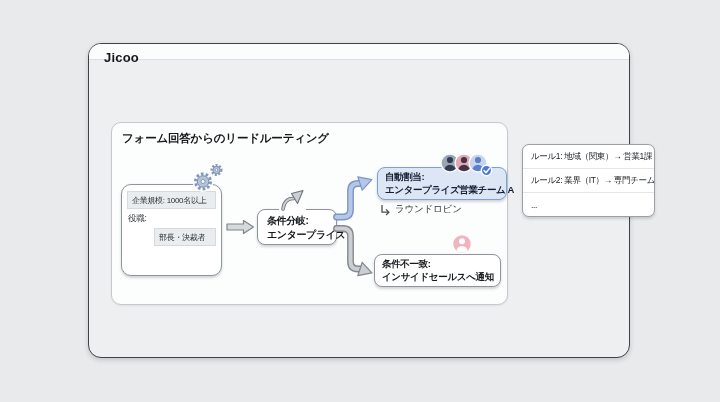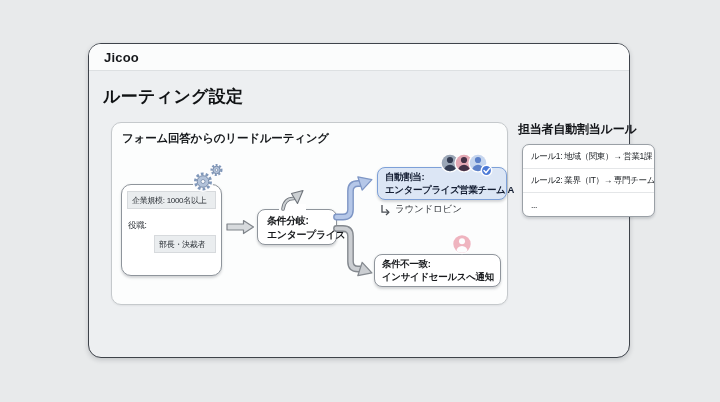--- a/index.html
+++ b/index.html
@@ -13,21 +13,21 @@
   }
   .stage { position:absolute; inset:0; width:720px; height:402px; }
 
   
   .window {
     position:absolute; left:88px; top:43px; width:542px; height:315px;
     background:#edeff1; border:1.4px solid #3e434a; border-radius:13px;
     box-shadow:0 2px 5px rgba(30,35,45,.18);
   }
   .window-header {
-    position:absolute; left:0; top:0; right:0; height:27px;
+    position:absolute; left:0; top:0; right:0; height:16px;
     background:#fbfcfc; border-bottom:1px solid #dde0e2;
     border-radius:12px 12px 0 0;
   }
   .logo { position:absolute; left:15px; top:6px; font-size:13px; font-weight:bold; letter-spacing:.2px; color:#16181b; }
   .page-title { position:absolute; left:103px; top:85px; font-size:17px; font-weight:bold; color:#101214; letter-spacing:.3px; }
 
   
   .flow-panel {
     position:absolute; left:111px; top:122px; width:397px; height:183px;
     background:#fcfdfd; border:1px solid #c5c9cc; border-radius:10px;
@@ -38,21 +38,21 @@
   .node {
     position:absolute; background:#fff; border:1.2px solid #8f959c; border-radius:9px;
     box-shadow:0 1.5px 2.5px rgba(45,50,60,.2);
   }
   .webform-box { left:121px; top:184px; width:101px; height:92px; border-radius:10px; }
   .webform-title { text-align:center; margin-top:7px; font-size:10px; font-weight:bold; letter-spacing:-.4px; white-space:nowrap; }
   .pill {
     margin:6px 5px 0 5px; background:#eaedef; border:1px solid #d7dadd; border-radius:0;
     font-size:8px; letter-spacing:-.3px; color:#2b3036; padding:2.5px 4px; white-space:nowrap;
   }
-  .field-label { margin:11px 0 0 6px; font-size:8.5px; letter-spacing:-.2px; color:#2b3036; }
+  .field-label { margin:4px 0 0 6px; font-size:8.5px; letter-spacing:-.2px; color:#2b3036; }
   .pill.second { margin-top:3px;margin-left:32px; }
 
   .condition-box { left:257px; top:209px; width:80px; height:36px; padding:4px 0 0 9px;
     font-size:10px; font-weight:bold; line-height:1.35; letter-spacing:-.4px; white-space:nowrap; border-radius:8px; }
 
   .assign-box { left:377px; top:167px; width:130px; height:33px;
     background:#dce6f5; border:1.4px solid #7da0d8; border-radius:8px;
     padding:3px 0 0 7px; font-size:9.5px; font-weight:bold; line-height:1.35;
     letter-spacing:-.4px; white-space:nowrap; color:#141e33; }
 
@@ -82,21 +82,20 @@
 </head>
 <body>
 
 <div class="stage">
 
   <div class="window">
     <div class="window-header">
       <div class="logo">Jicoo</div>
     </div>
   </div>
-  <div class="page-title">ルーティング設定</div>
 
   <div class="flow-panel"></div>
   <div class="flow-title">フォーム回答からのリードルーティング</div>
 
   <div class="node webform-box">
     <div class="pill">企業規模: 1000名以上</div>
     <div class="field-label">役職:</div>
     <div class="pill second">部長・決裁者</div>
   </div>
 
@@ -116,21 +115,20 @@
       <path d="M6 5.4 L8.9 8.2 L6 11" fill="none" stroke="#4a4f55" stroke-width="1.3" stroke-linejoin="round"></path>
     </svg>
     <span class="txt">ラウンドロビン</span>
   </div>
 
   <div class="node mismatch-box">
     <span>条件不一致:</span><br>
     <span>インサイドセールスへ通知</span>
   </div>
 
-  <div class="rules-title">担当者自動割当ルール</div>
   <div class="rules-box">
     <div class="rules-row">ルール1: 地域（関東）→ 営業1課</div>
     <div class="rules-row">ルール2: 業界（IT）→ 専門チーム</div>
     <div class="rules-row">...</div>
   </div>
 
   <svg class="overlay" width="720" height="402" viewBox="0 0 720 402">
     <defs>
       <clipPath id="av1">
           <circle cx="450" cy="163" r="8.3"></circle>

